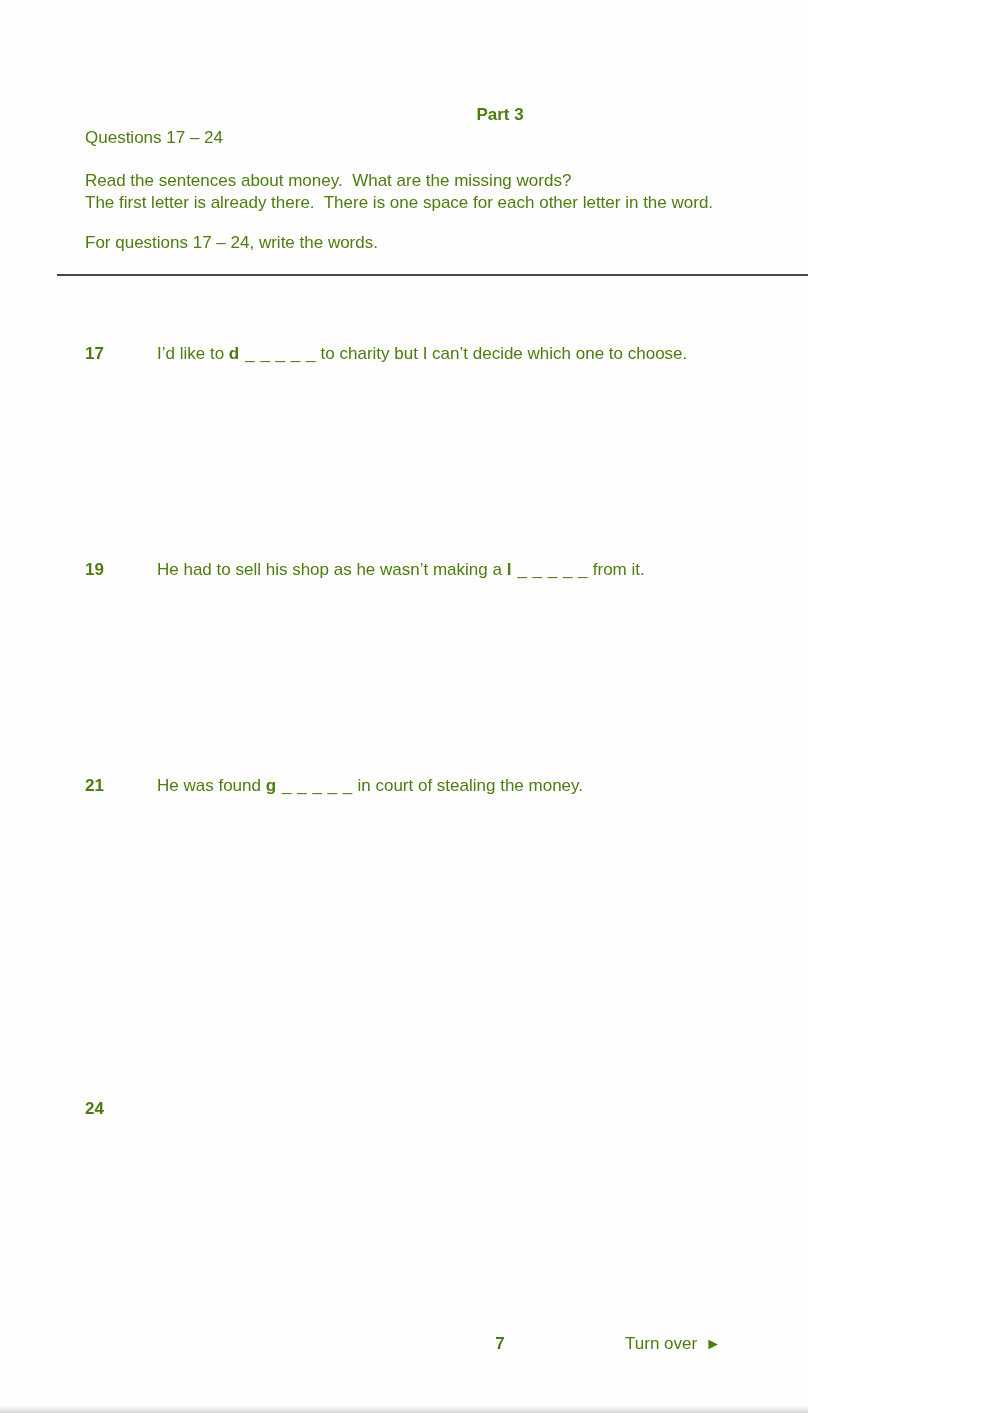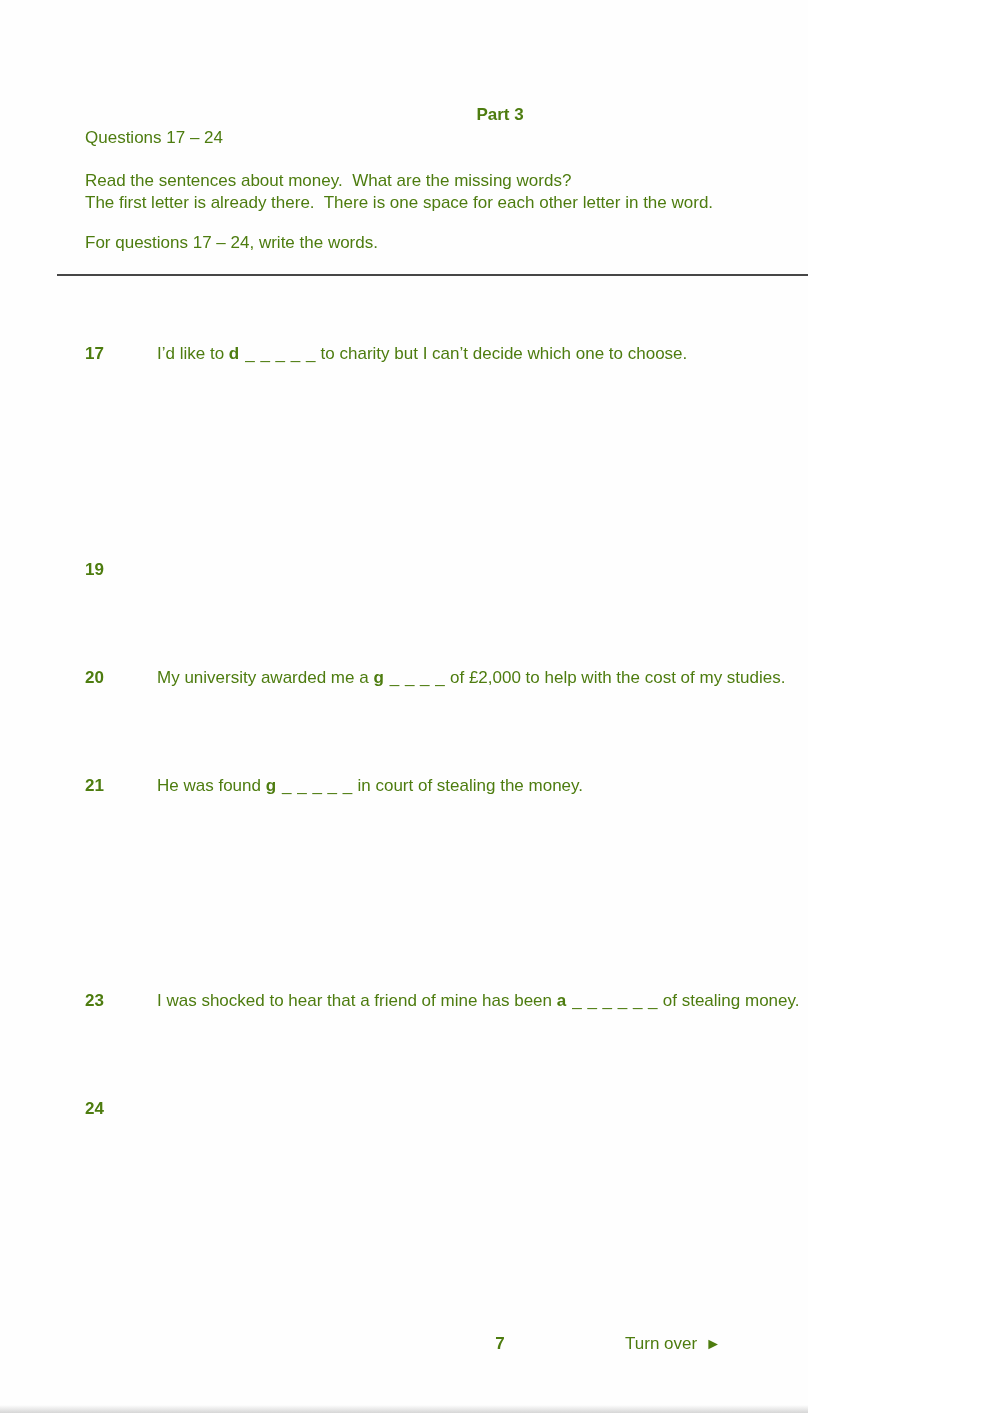--- a/index.html
+++ b/index.html
@@ -65,37 +65,30 @@
   <div class="abs rule"></div>
 
   <div class="q-row row-17">
       <div class="q-num">17</div>
       <div class="q-text"><span>I’d like to </span><span class="q-letter">d</span><span class="blanks">_ _ _ _ _</span><span> to charity but I can’t decide which one to choose.</span></div>
     </div>
 
 
   <div class="q-row row-19">
       <div class="q-num">19</div>
+      <div class="q-text"><span>He had to sell his shop as he wasn’t making a </span><span class="q-letter">l</span><span class="blanks">_ _ _ _ _</span><span> from it.</span></div>
     </div>
 
-  <div class="q-row row-20">
-      <div class="q-num">20</div>
-      <div class="q-text"><span>My university awarded me a </span><span class="q-letter">g</span><span class="blanks">_ _ _ _</span><span> of £2,000 to help with the cost of my studies.</span></div>
-    </div>
 
   <div class="q-row row-21">
       <div class="q-num">21</div>
       <div class="q-text"><span>He was found </span><span class="q-letter">g</span><span class="blanks">_ _ _ _ _</span><span> in court of stealing the money.</span></div>
     </div>
 
 
-  <div class="q-row row-23">
-      <div class="q-num">23</div>
-      <div class="q-text"><span>I was shocked to hear that a friend of mine has been </span><span class="q-letter">a</span><span class="blanks">_ _ _ _ _ _</span><span> of stealing money.</span></div>
-    </div>
 
   <div class="q-row row-24">
       <div class="q-num">24</div>
     </div>
 
   <div class="abs page-num">7</div>
   <div class="abs turn-over"><span>Turn over</span><span class="arrow">►</span></div>
 
   <div class="scan-edge"></div>
 </div>

